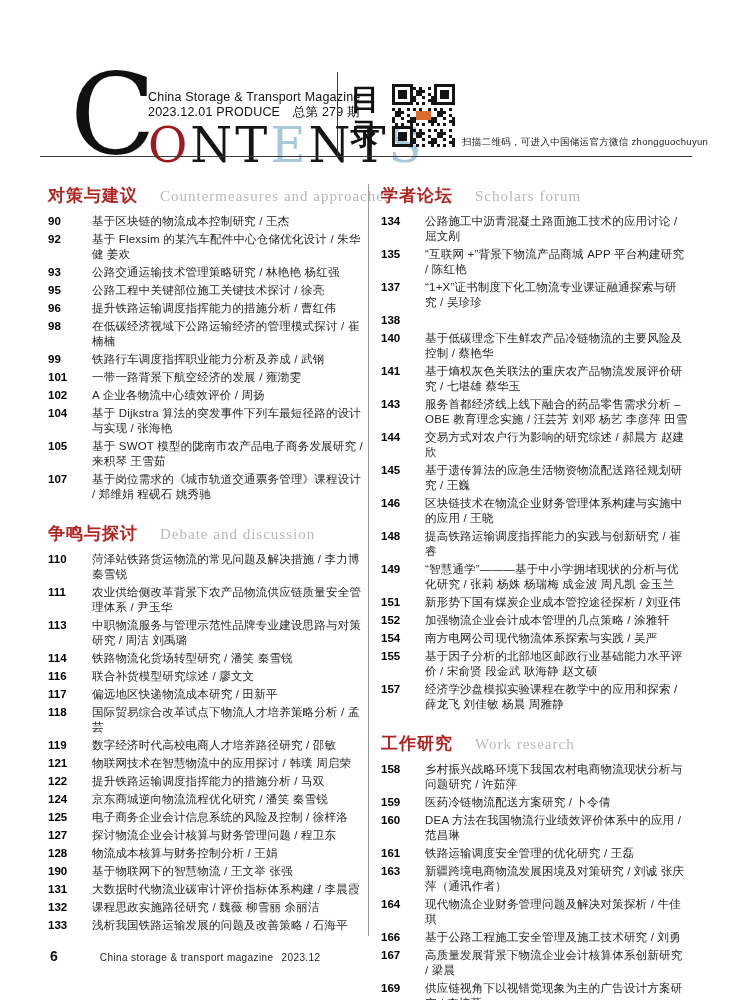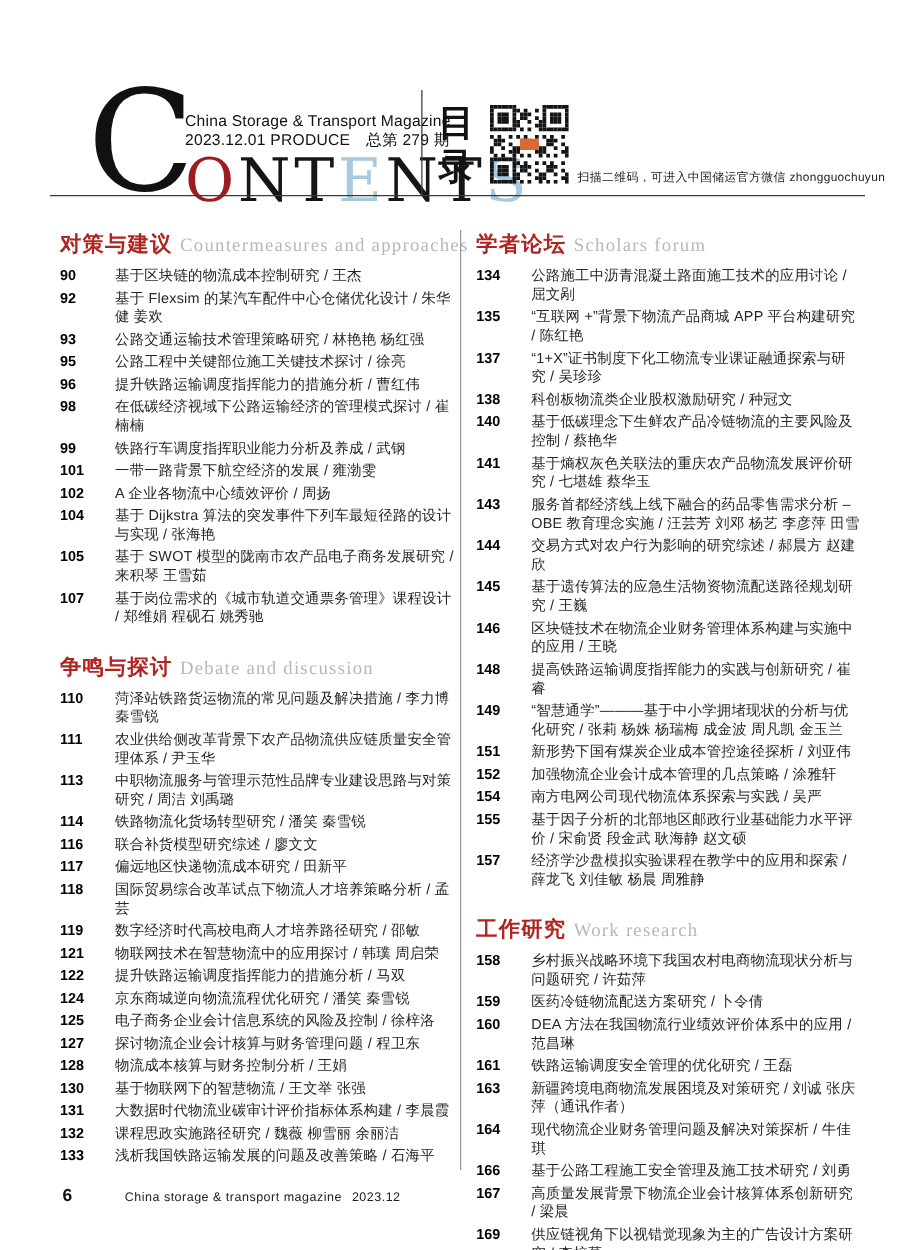--- a/index.html
+++ b/index.html
@@ -32,21 +32,21 @@
   .mulu .toc-char{display:block;font-size:29px;line-height:1.22;font-weight:600;color:#111;}
   .qr{position:absolute;left:392px;top:84px;width:63px;height:63px;}
   .qr-caption{position:absolute;left:462px;top:136px;font-size:9.5px;color:#222;letter-spacing:0.3px;white-space:nowrap;}
   .header-rule{position:absolute;left:40px;right:40px;top:156px;height:1px;background:var(--rule-dark);}
   
   .columns{position:absolute;top:184px;left:48px;width:640px;display:flex;align-items:flex-start;}
   .col-left{width:316px;flex:none;}
   .col-divider{width:1px;height:752px;background:var(--rule-gray);margin-left:4px;margin-right:12px;flex:none;}
   .col-right{flex:1;min-width:0;}
   .section + .section{margin-top:20px;}
-  .sec-head{display:flex;align-items:baseline;gap:6px;margin:0 0 7px 0;}
+  .sec-head{display:flex;align-items:baseline;gap:22px;margin:0 0 7px 0;}
   .sec-zh{font-size:17px;font-weight:700;color:var(--heading-red);letter-spacing:1px;white-space:nowrap;}
   .sec-en{font-family:"Liberation Serif",serif;font-size:15px;color:#b8b8b8;letter-spacing:1px;white-space:nowrap;}
   .item{display:flex;align-items:flex-start;margin-bottom:3px;}
   .item .no{width:44px;flex:none;font-weight:700;font-size:11.5px;line-height:15px;color:#000;}
   .item .title{flex:1;font-size:11.5px;line-height:15px;color:var(--text-main);letter-spacing:0.2px;word-break:break-all;}
   
   .footer{position:absolute;left:50px;top:948px;display:flex;align-items:baseline;}
   .footer .page-no{font-size:14px;font-weight:700;color:#111;}
   .footer .mag{margin-left:42px;font-size:10px;color:#222;letter-spacing:0.4px;}
   .footer .issue{margin-left:8px;font-size:10px;color:#222;letter-spacing:0.4px;}
@@ -423,21 +423,21 @@
     <span class="no">127</span>
     <span class="title">探讨物流企业会计核算与财务管理问题 / 程卫东</span>
   </div>
 
   <div class="item">
     <span class="no">128</span>
     <span class="title">物流成本核算与财务控制分析 / 王娟</span>
   </div>
 
   <div class="item">
-    <span class="no">130</span>
+    <span class="no">190</span>
     <span class="title">基于物联网下的智慧物流 / 王文举 张强</span>
   </div>
 
   <div class="item">
     <span class="no">131</span>
     <span class="title">大数据时代物流业碳审计评价指标体系构建 / 李晨霞</span>
   </div>
 
   <div class="item">
     <span class="no">132</span>
@@ -469,21 +469,20 @@
     <span class="title">“互联网 +”背景下物流产品商城 APP 平台构建研究 / 陈红艳</span>
   </div>
 
   <div class="item">
     <span class="no">137</span>
     <span class="title">“1+X”证书制度下化工物流专业课证融通探索与研究 / 吴珍珍</span>
   </div>
 
   <div class="item">
     <span class="no">138</span>
-    <span class="title">科创板物流类企业股权激励研究 / 种冠文</span>
   </div>
 
   <div class="item">
     <span class="no">140</span>
     <span class="title">基于低碳理念下生鲜农产品冷链物流的主要风险及控制 / 蔡艳华</span>
   </div>
 
   <div class="item">
     <span class="no">141</span>
     <span class="title">基于熵权灰色关联法的重庆农产品物流发展评价研究 / 七堪雄 蔡华玉</span>

